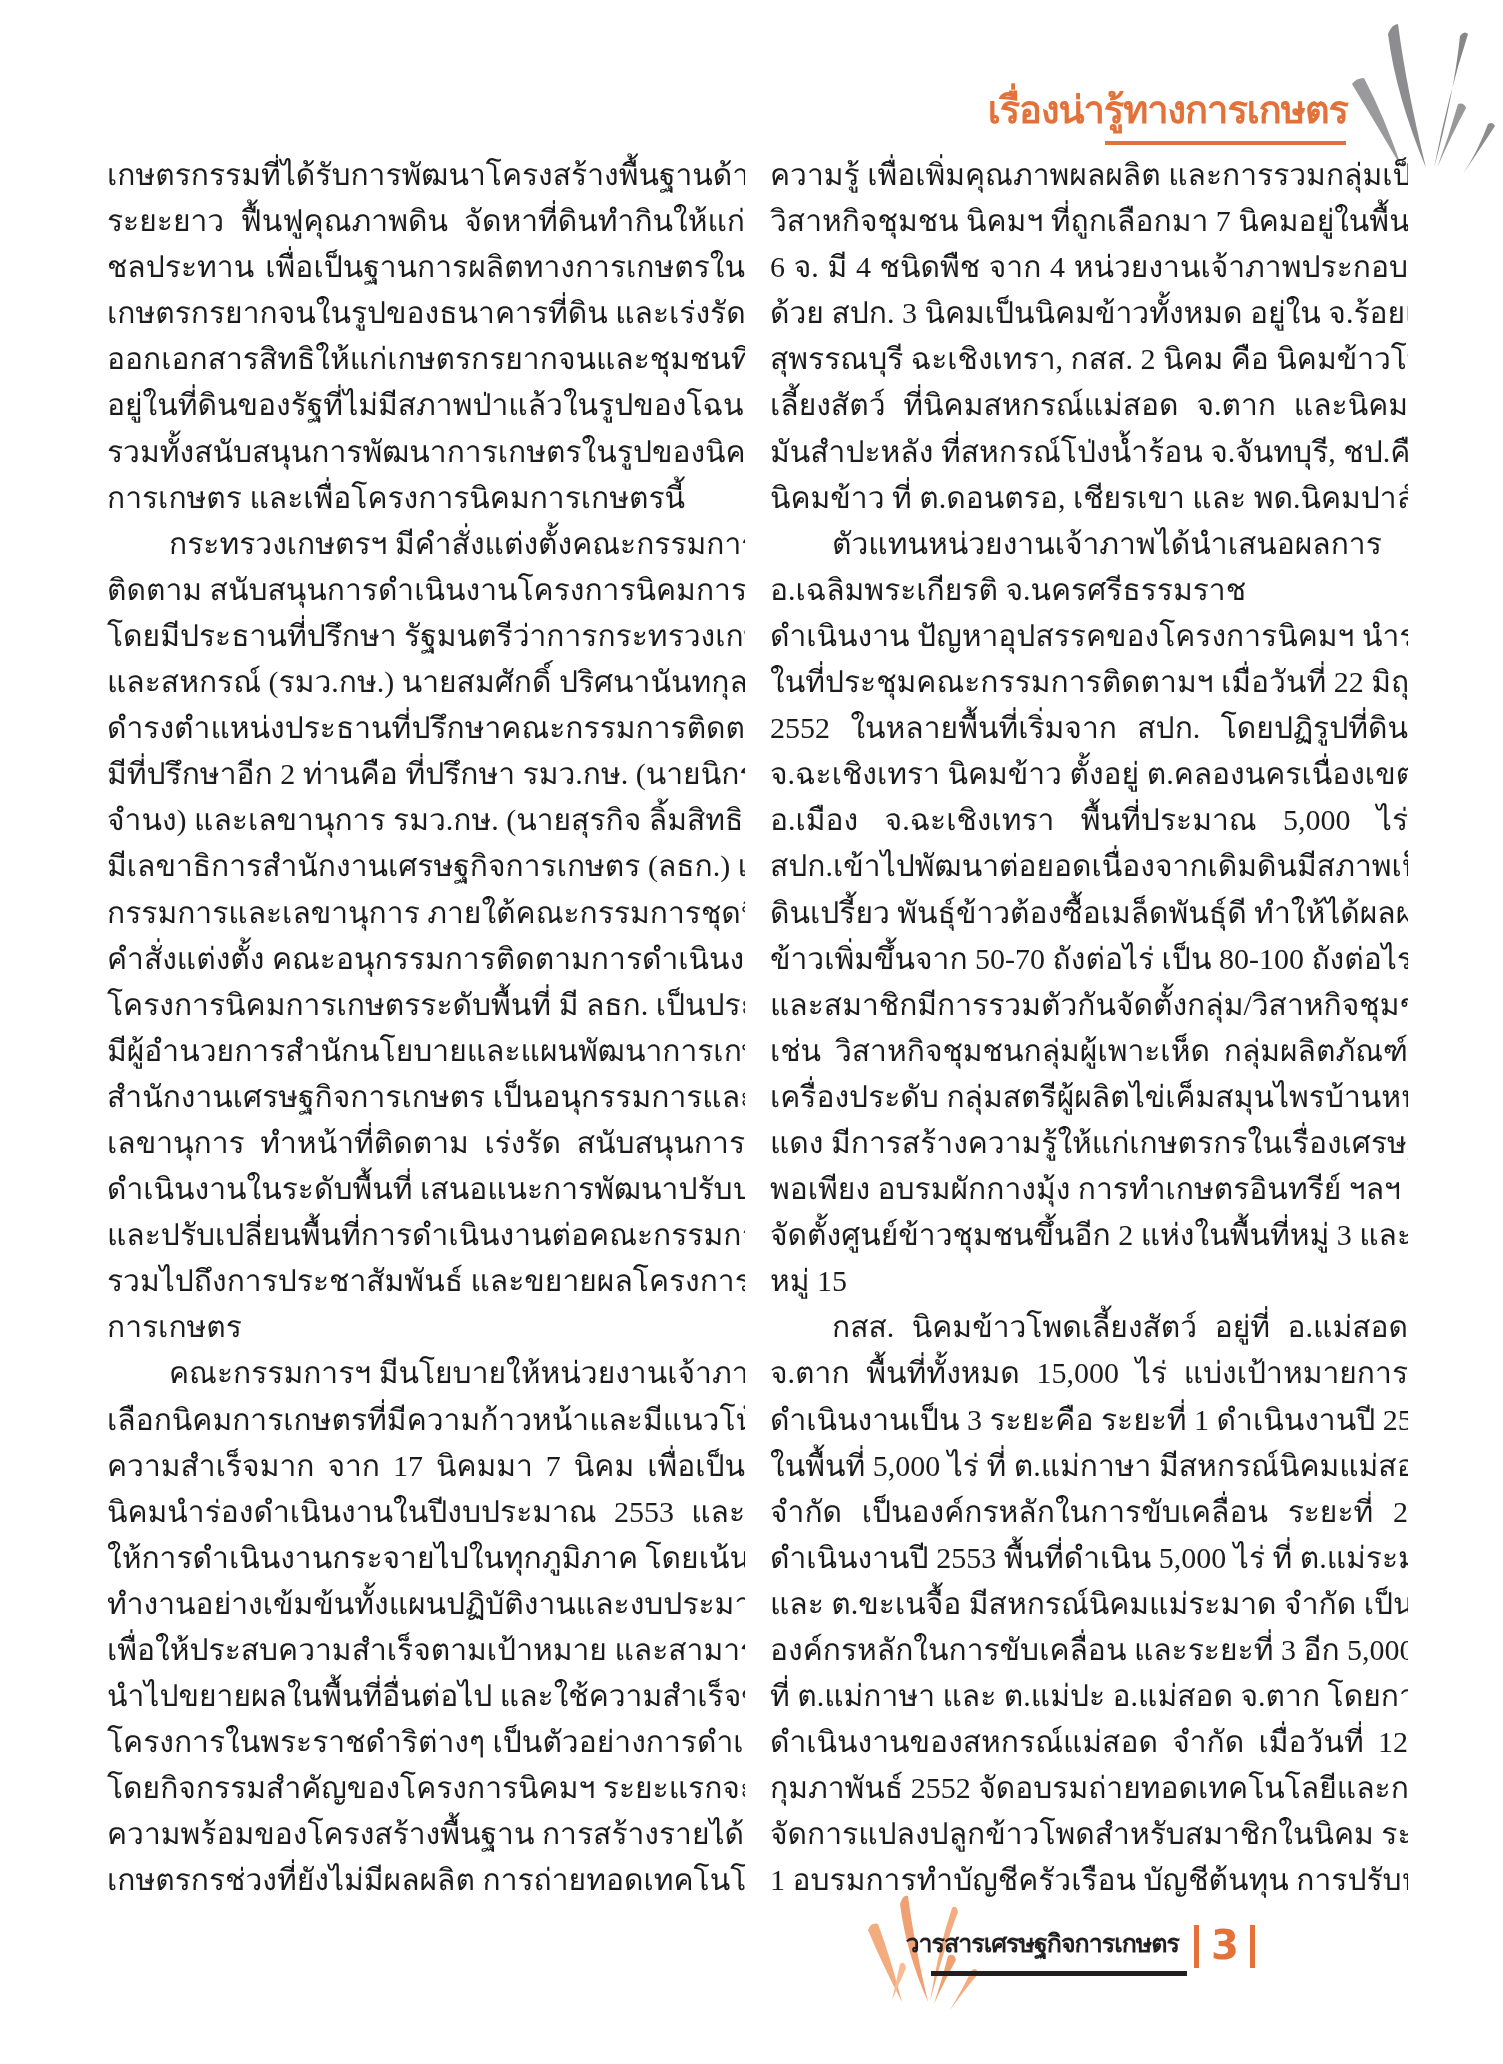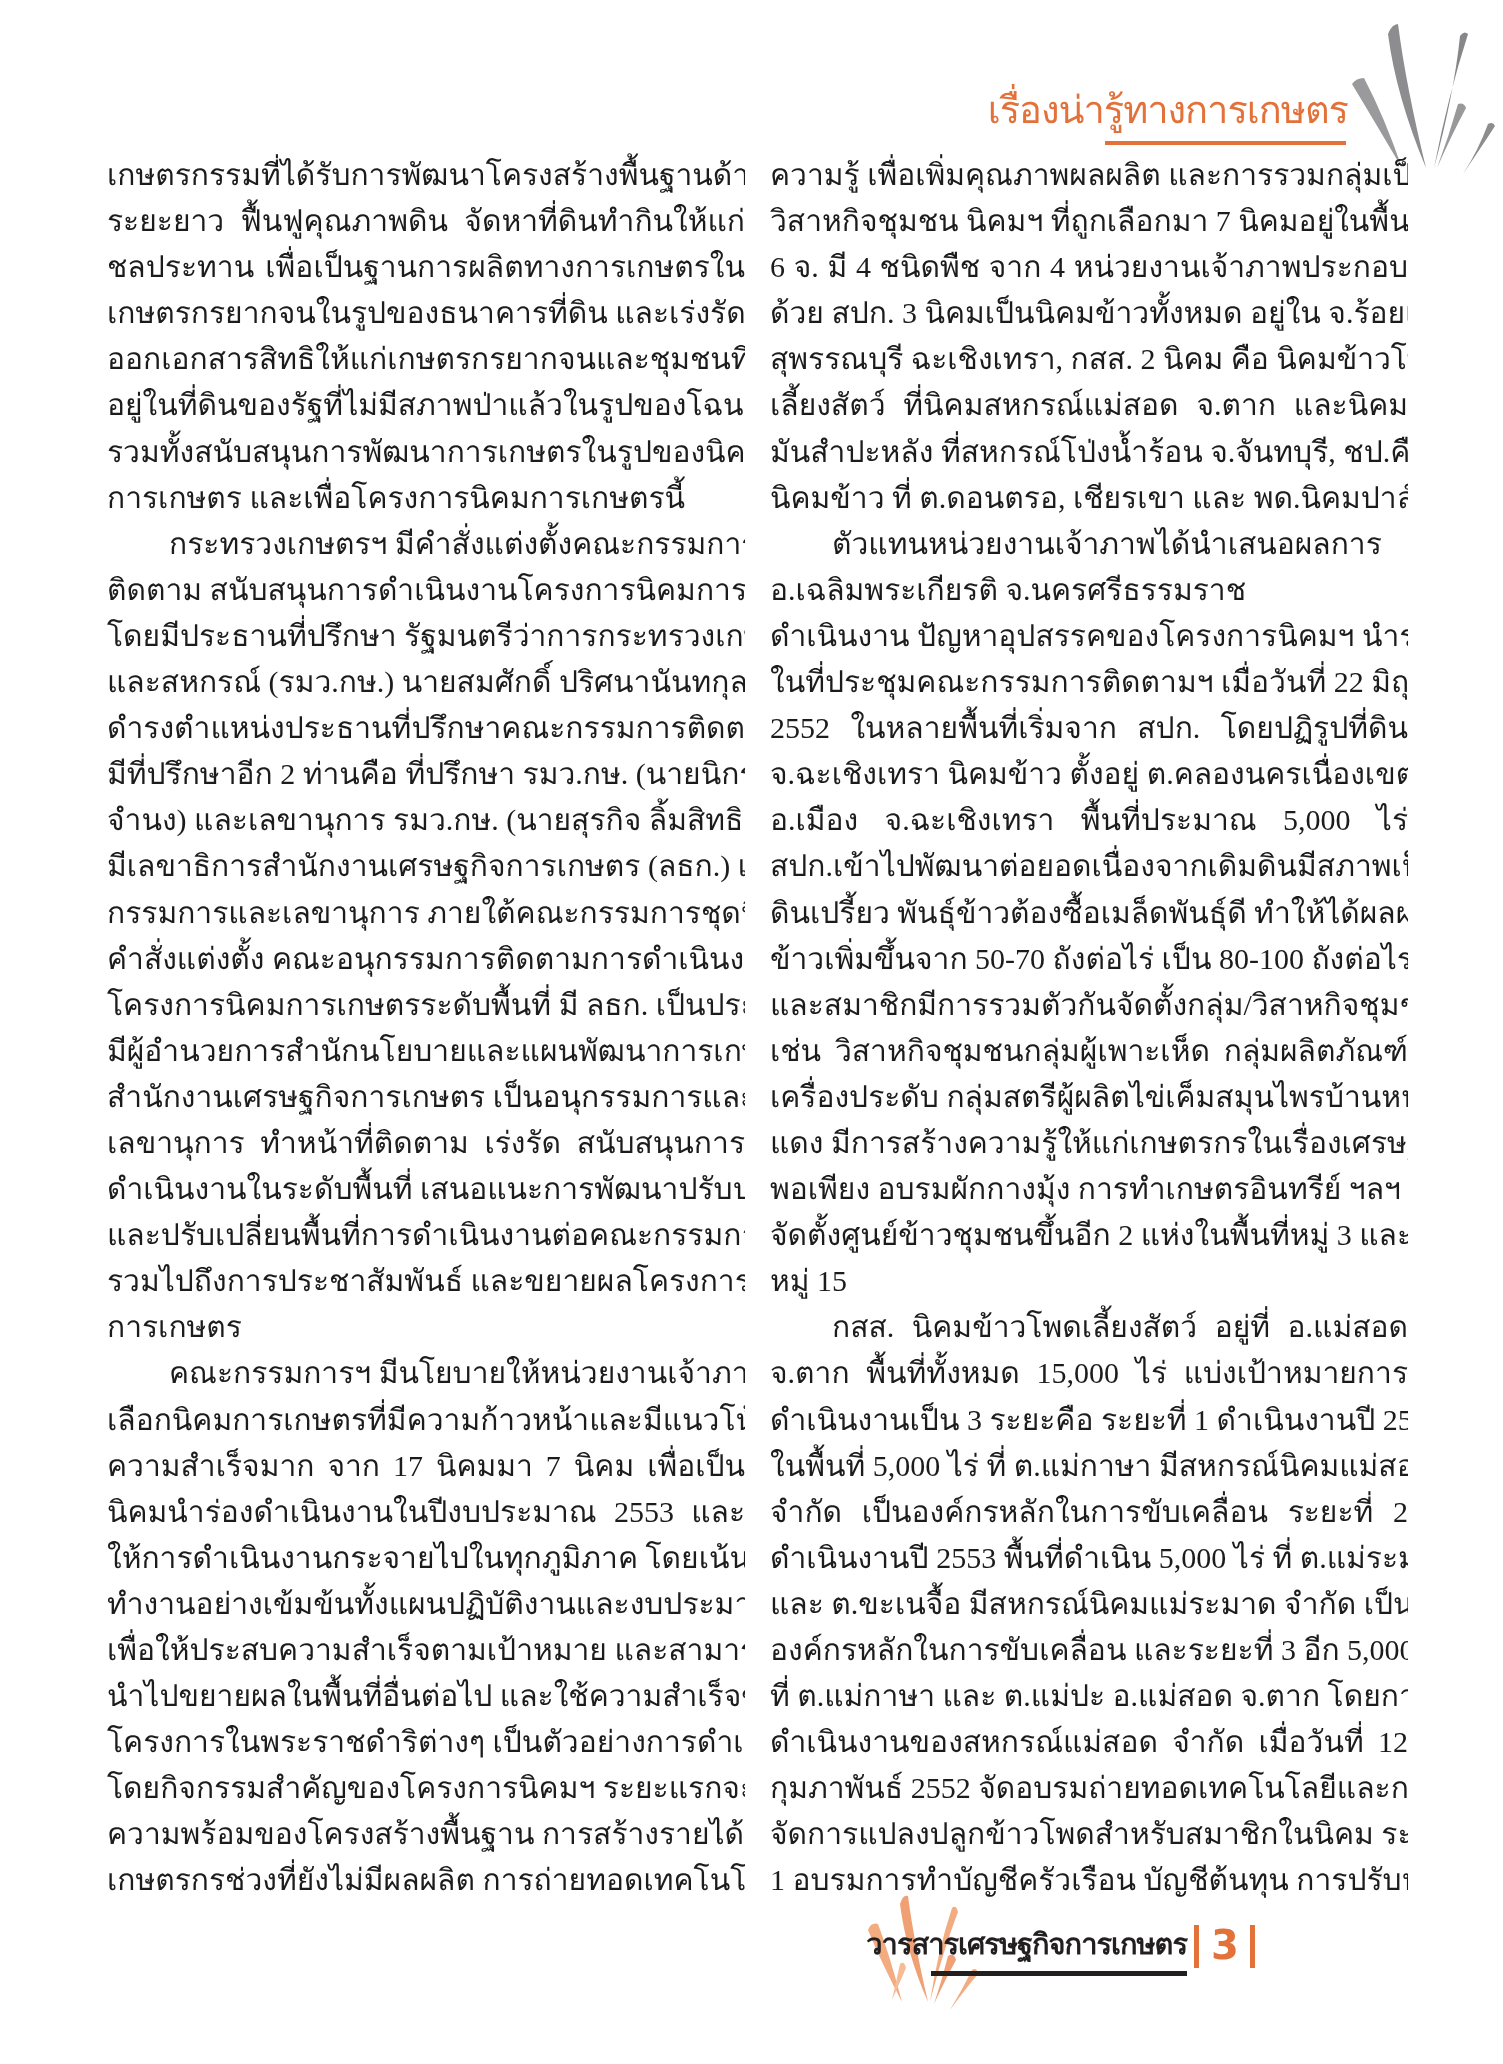--- a/index.html
+++ b/index.html
@@ -4,43 +4,43 @@
 <style>
   html,body{margin:0;padding:0;}
   body{
     width:1503px;height:2064px;position:relative;background:#ffffff;
     font-family:"Liberation Serif", serif;overflow:hidden;
   }
   .page{position:absolute;inset:0;}
   
   .hdr-title{
     position:absolute;top:84px;right:155px;
-    font-family:"DejaVu Sans", sans-serif;font-weight:normal;
+    font-family:"DejaVu Sans", sans-serif;font-weight:bold;
     font-size:38px;line-height:52px;color:#E2713A;letter-spacing:-1px;
     white-space:nowrap;
   }
   .hdr-underline{position:absolute;left:1105px;top:141px;width:241px;height:4px;background:#E2713A;}
   .grass-top{position:absolute;left:1336px;top:16px;width:167px;height:165px;}
   .grass-bottom{position:absolute;left:856px;top:1894px;width:175px;height:130px;}
   
   .col{position:absolute;top:152px;width:638px;}
   .col-left{left:107px;}
   .col-right{left:770px;}
   .line{
     height:46.1px;line-height:46.1px;font-size:30px;color:#1c1c1c;
     text-align:justify;text-align-last:justify;overflow:hidden;white-space:nowrap;
   }
   .line.end{text-align-last:left;}
   .line.indent{text-indent:62px;}
   
   .ftr-rule{position:absolute;left:931px;top:1971px;width:256px;height:5px;background:#231f20;}
   .ftr-title{
-    position:absolute;top:1922px;right:316px;
+    position:absolute;top:1922px;right:324px;
     font-family:"DejaVu Sans", sans-serif;font-weight:bold;
-    font-size:29px;line-height:44px;color:#231f20;letter-spacing:-1px;white-space:nowrap;
+    font-size:25px;line-height:44px;color:#231f20;letter-spacing:-1px;white-space:nowrap;
   }
   .ftr-bar{position:absolute;top:1925px;width:5px;height:43px;background:#E2713A;}
   .ftr-bar.b1{left:1194px;}
   .ftr-bar.b2{left:1250px;}
   .ftr-page{
     position:absolute;left:1202px;top:1920px;width:46px;text-align:center;
     font-family:"DejaVu Sans", sans-serif;font-weight:bold;font-size:40px;
     line-height:50px;color:#E2713A;
   }
 </style>

